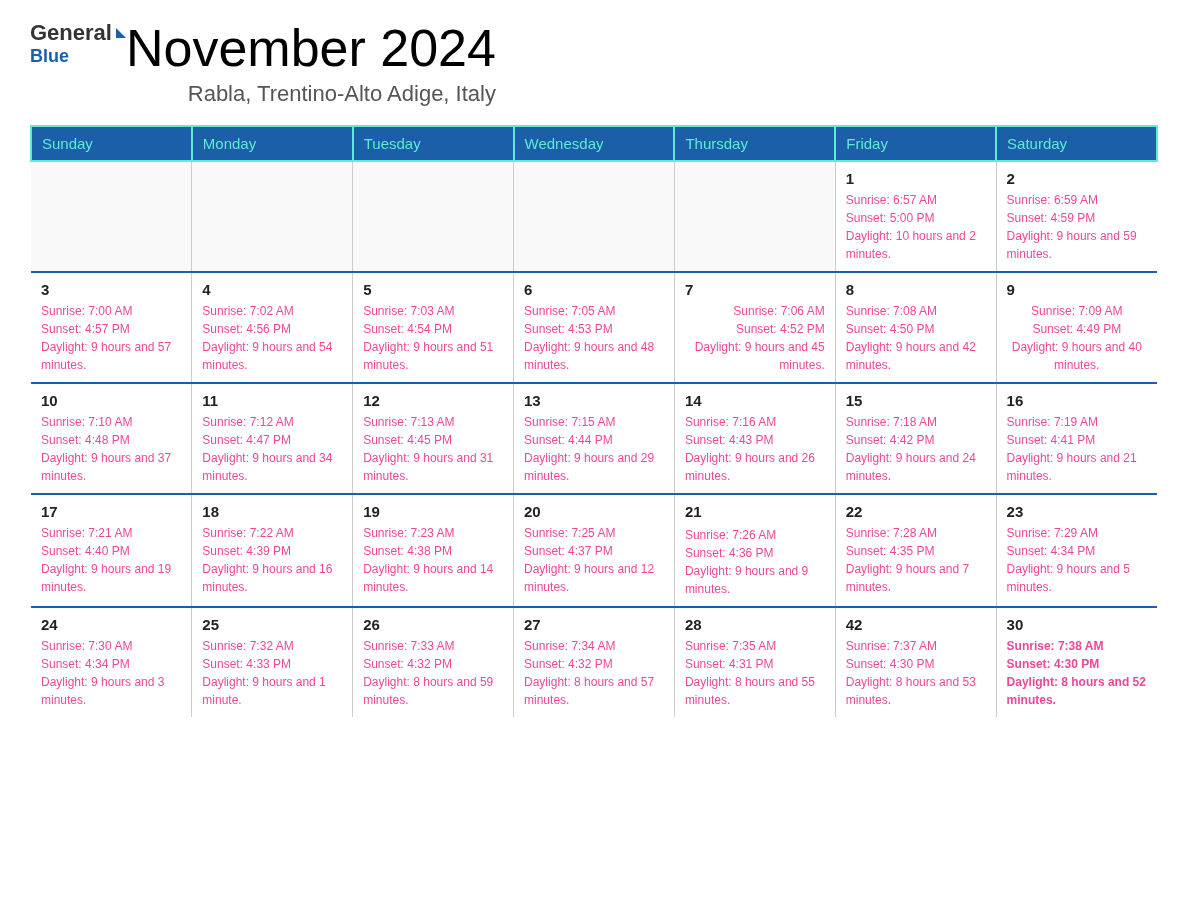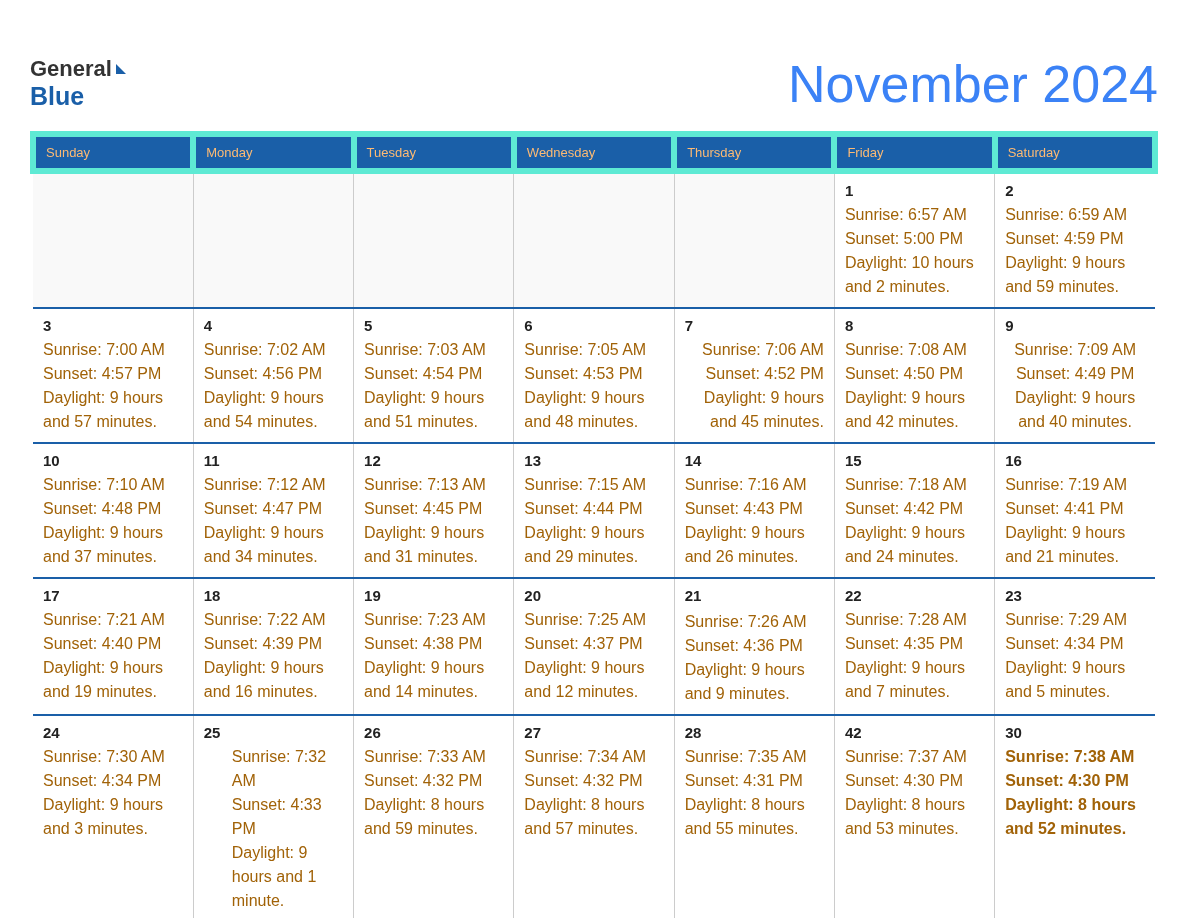--- a/index.html
+++ b/index.html
@@ -5,24 +5,23 @@
     * { margin: 0; padding: 0; box-sizing: border-box; }
     body {
       font-family: Arial, sans-serif;
       background: #ffffff;
       width: 1188px;
       min-height: 918px;
       padding: 20px 30px;
     }
     .header {
       display: flex;
-      justify-content: space-between;
+      justify-content: flex-start;
       align-items: flex-start;
       margin-bottom: 18px;
-      margin-top: 36px;
     }
     .logo {
       display: flex;
       flex-direction: column;
       align-items: flex-start;
     }
     .logo-text {
       font-size: 22px;
       font-weight: bold;
       color: #333;
@@ -33,48 +32,48 @@
     .logo-general { color: #333; }
     .logo-arrow {
       display: inline-block;
       width: 0; height: 0;
       border-left: 10px solid #1a5fa8;
       border-top: 10px solid transparent;
       border-bottom: 0px solid transparent;
       margin-left: 2px;
       vertical-align: middle;
     }
-    .logo-blue { color: #1a5fa8; font-size: 25px; font-weight: bold; }
+    .logo-blue { color: #1a5fa8; font-size: 18px; font-weight: bold; }
     .title-block { text-align: right; }
     .month-title {
       font-size: 52px;
       font-weight: normal;
-      color: #3b82f6;
+      color: #000000;
       line-height: 1.1;
     }
     .location-title {
       font-size: 22px;
       color: #555;
       margin-top: 4px;
     }
     table {
       width: 100%;
       border-collapse: collapse;
       table-layout: fixed;
     }
     thead tr {
       background-color: #1a5fa8;
     }
     thead th {
-      color: #fdba74;
-      font-size: 13px;
+      color: #5eead4;
+      font-size: 15px;
       font-weight: normal;
       padding: 8px 10px;
       text-align: left;
-      border: 6px solid #5eead4;
+      border: 2px solid #5eead4;
     }
     tbody tr {
       border-top: 2px solid #1a5fa8;
     }
     tbody td {
       vertical-align: top;
       padding: 8px 10px;
       border-right: 1px solid #ccc;
       font-size: 12.5px;
       color: #333;
@@ -82,41 +81,42 @@
       background: #fff;
     }
     tbody td:last-child { border-right: none; }
     .day-num {
       font-size: 15px;
       font-weight: bold;
       color: #222;
       margin-bottom: 4px;
     }
     .day-info {
-      font-size: 16px;
-      color: #a16207;
+      font-size: 12px;
+      color: #ec4899;
       line-height: 1.5;
     }
     .empty-cell { background: #f9f9f9; }
   </style>
 </head>
 <body>
 
 <div class="header">
   <div class="logo">
     <div class="logo-text">
       <span class="logo-general">General</span>
       <span class="logo-arrow"></span>
     </div>
     <div>
       <span class="logo-blue">Blue</span>
     </div>
   </div>
   <div class="title-block">
     <div class="month-title">November 2024</div>
+    <div class="location-title">Rabla, Trentino-Alto Adige, Italy</div>
   </div>
 </div>
 
 <table>
   <thead>
     <tr>
     <th>Sunday</th>
         <th>Monday</th>
         <th>Tuesday</th>
         <th>Wednesday</th>
@@ -279,21 +279,21 @@
       </tr>
       <tr>
         <td>
           <div class="day-num">24</div>
           <div class="day-info" style="white-space: pre-line;">Sunrise: 7:30 AM
 Sunset: 4:34 PM
 Daylight: 9 hours and 3 minutes.</div>
         </td>
         <td>
           <div class="day-num">25</div>
-          <div class="day-info" style="white-space: pre-line; margin-left: 28px;">Sunrise: 7:32 AM
+          <div class="day-info" style="white-space: pre-line;">Sunrise: 7:32 AM
 Sunset: 4:33 PM
 Daylight: 9 hours and 1 minute.</div>
         </td>
         <td>
           <div class="day-num">26</div>
           <div class="day-info" style="white-space: pre-line;">Sunrise: 7:33 AM
 Sunset: 4:32 PM
 Daylight: 8 hours and 59 minutes.</div>
         </td>
         <td>

